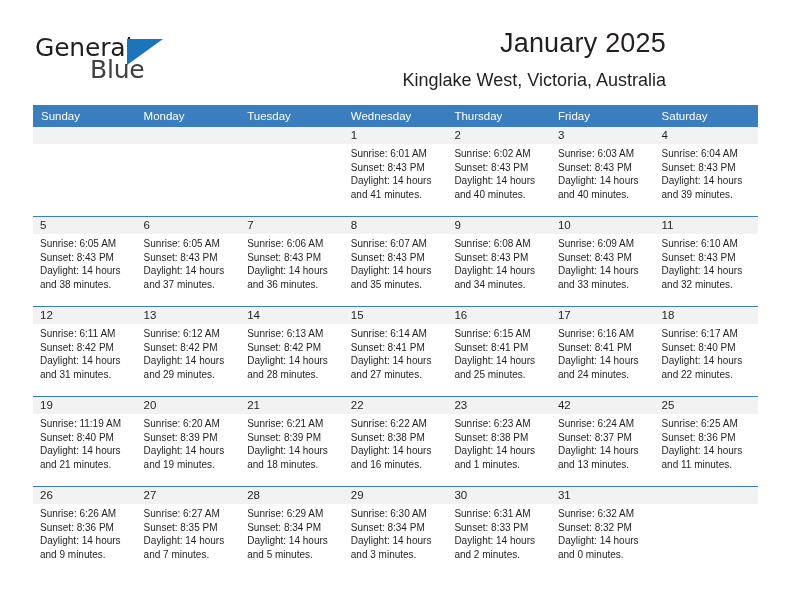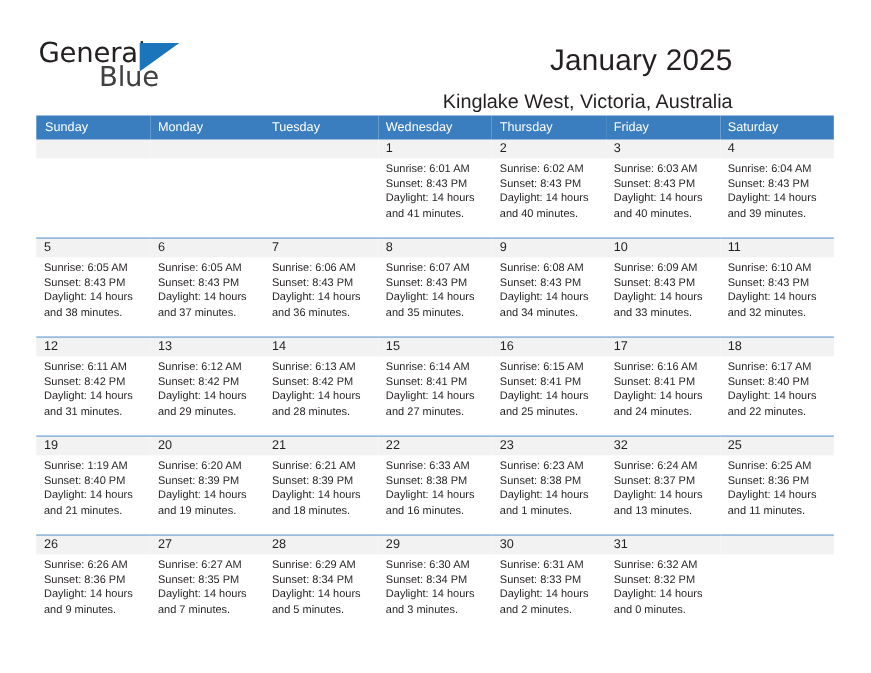--- a/index.html
+++ b/index.html
@@ -64,21 +64,21 @@
     top: 13px;
     width: 0;
     height: 0;
     border-left: 36px solid #1b75bb;
     border-bottom: 26px solid transparent;
   }
 
   .titles {
     position: absolute;
     right: 0;
-    top: 12px;
+    top: 0;
     text-align: right;
   }
   .cal-title {
     font-size: 27px;
     line-height: 34px;
     color: #231f20;
     font-weight: 400;
     letter-spacing: 0.2px;
     font-family: "Liberation Sans", sans-serif;
   }
@@ -408,21 +408,21 @@
                 <div>and 22 minutes.</div>
               </div>
             </div>
           </td>
         </tr>
         <tr class="week-row">
           <td>
             <div class="cell">
               <div class="daynum">19</div>
               <div class="details">
-                <div>Sunrise: 1:19 AM</div>
+                <div>Sunrise: 11:19 AM</div>
                 <div>Sunset: 8:40 PM</div>
                 <div>Daylight: 14 hours</div>
                 <div>and 21 minutes.</div>
               </div>
             </div>
           </td>
           <td>
             <div class="cell">
               <div class="daynum">20</div>
               <div class="details">
@@ -441,41 +441,41 @@
                 <div>Sunset: 8:39 PM</div>
                 <div>Daylight: 14 hours</div>
                 <div>and 18 minutes.</div>
               </div>
             </div>
           </td>
           <td>
             <div class="cell">
               <div class="daynum">22</div>
               <div class="details">
-                <div>Sunrise: 6:33 AM</div>
+                <div>Sunrise: 6:22 AM</div>
                 <div>Sunset: 8:38 PM</div>
                 <div>Daylight: 14 hours</div>
                 <div>and 16 minutes.</div>
               </div>
             </div>
           </td>
           <td>
             <div class="cell">
               <div class="daynum">23</div>
               <div class="details">
                 <div>Sunrise: 6:23 AM</div>
                 <div>Sunset: 8:38 PM</div>
                 <div>Daylight: 14 hours</div>
                 <div>and 1 minutes.</div>
               </div>
             </div>
           </td>
           <td>
             <div class="cell">
-              <div class="daynum">32</div>
+              <div class="daynum">42</div>
               <div class="details">
                 <div>Sunrise: 6:24 AM</div>
                 <div>Sunset: 8:37 PM</div>
                 <div>Daylight: 14 hours</div>
                 <div>and 13 minutes.</div>
               </div>
             </div>
           </td>
           <td>
             <div class="cell">

